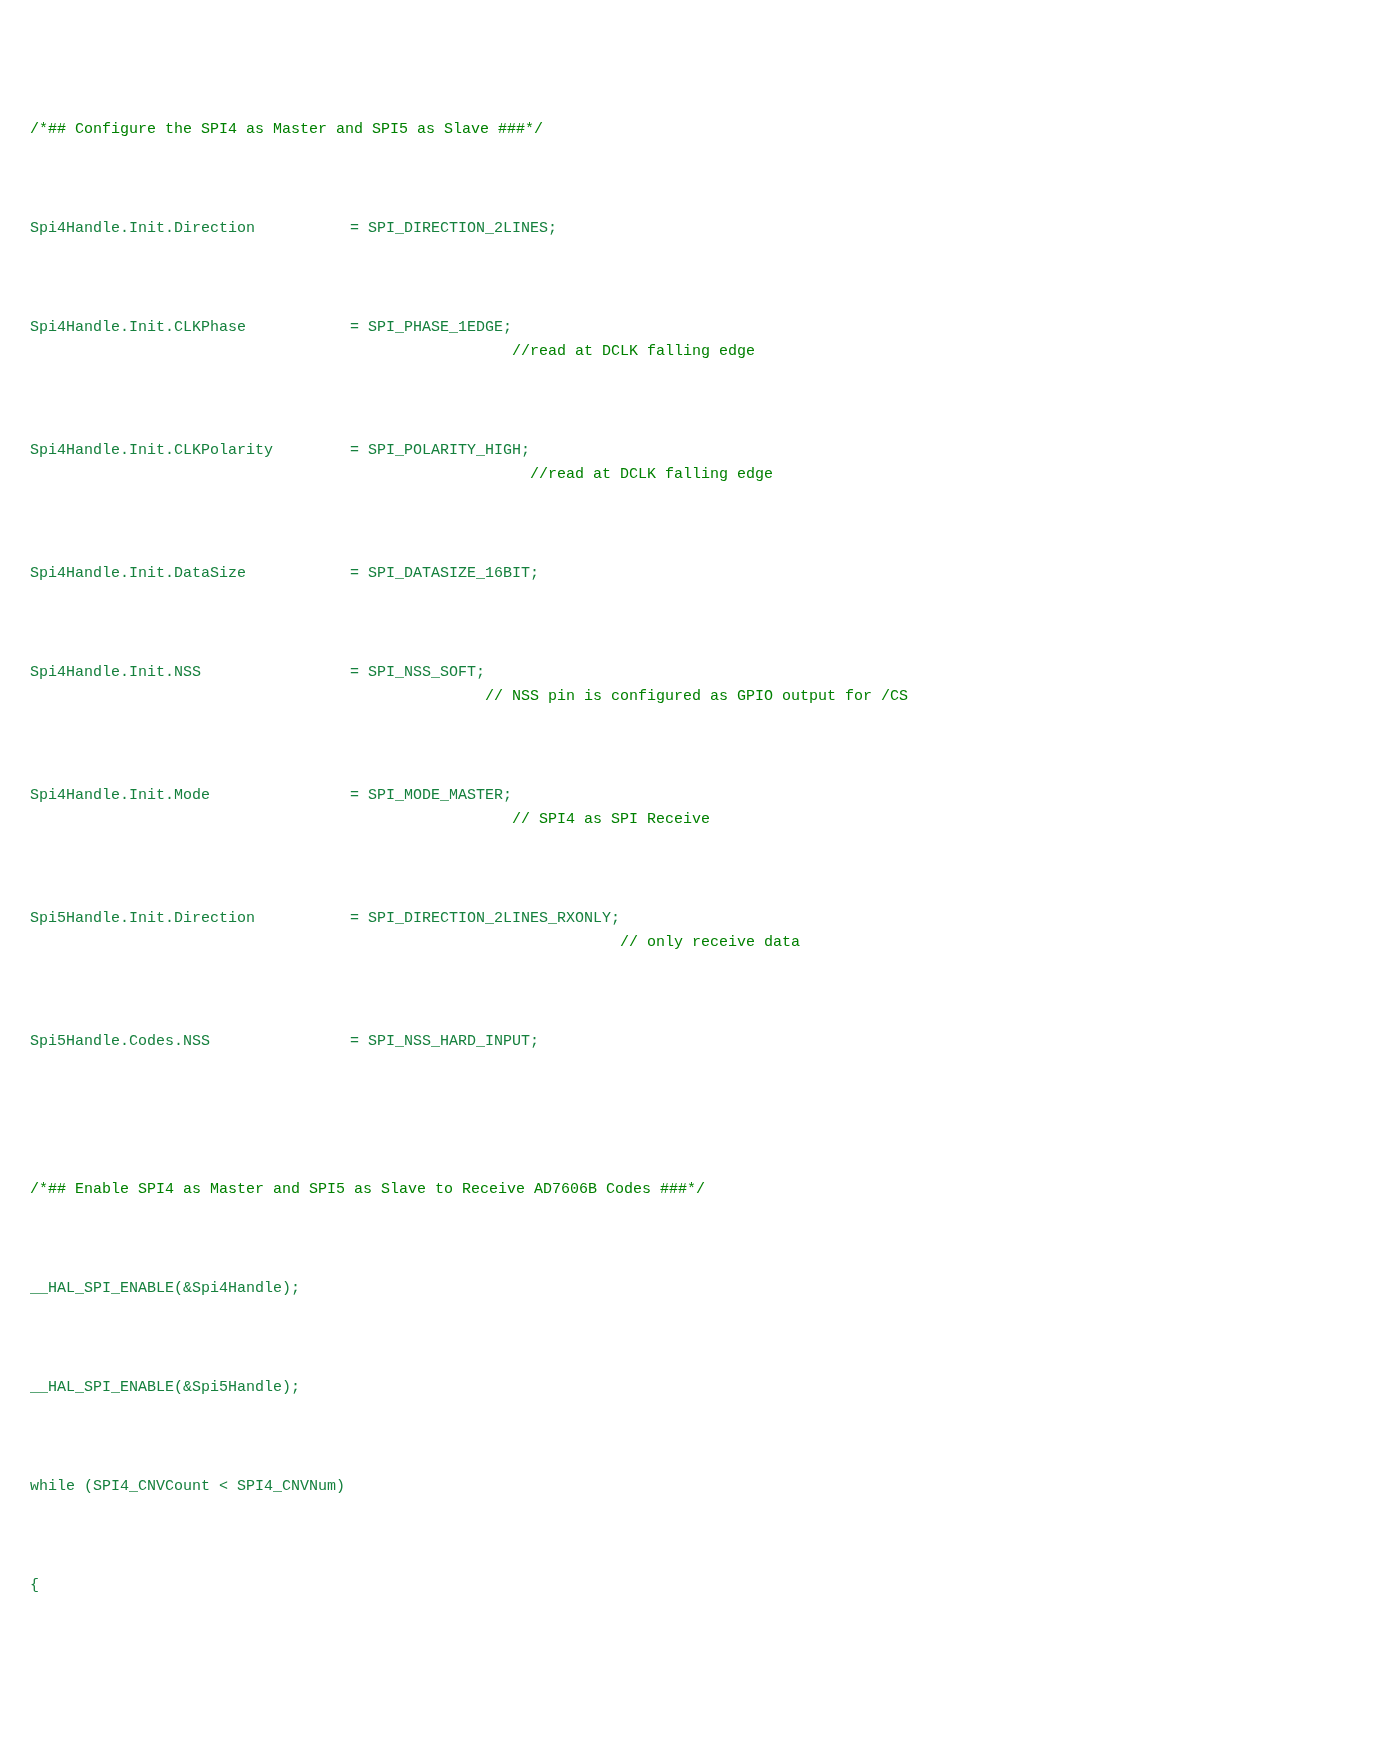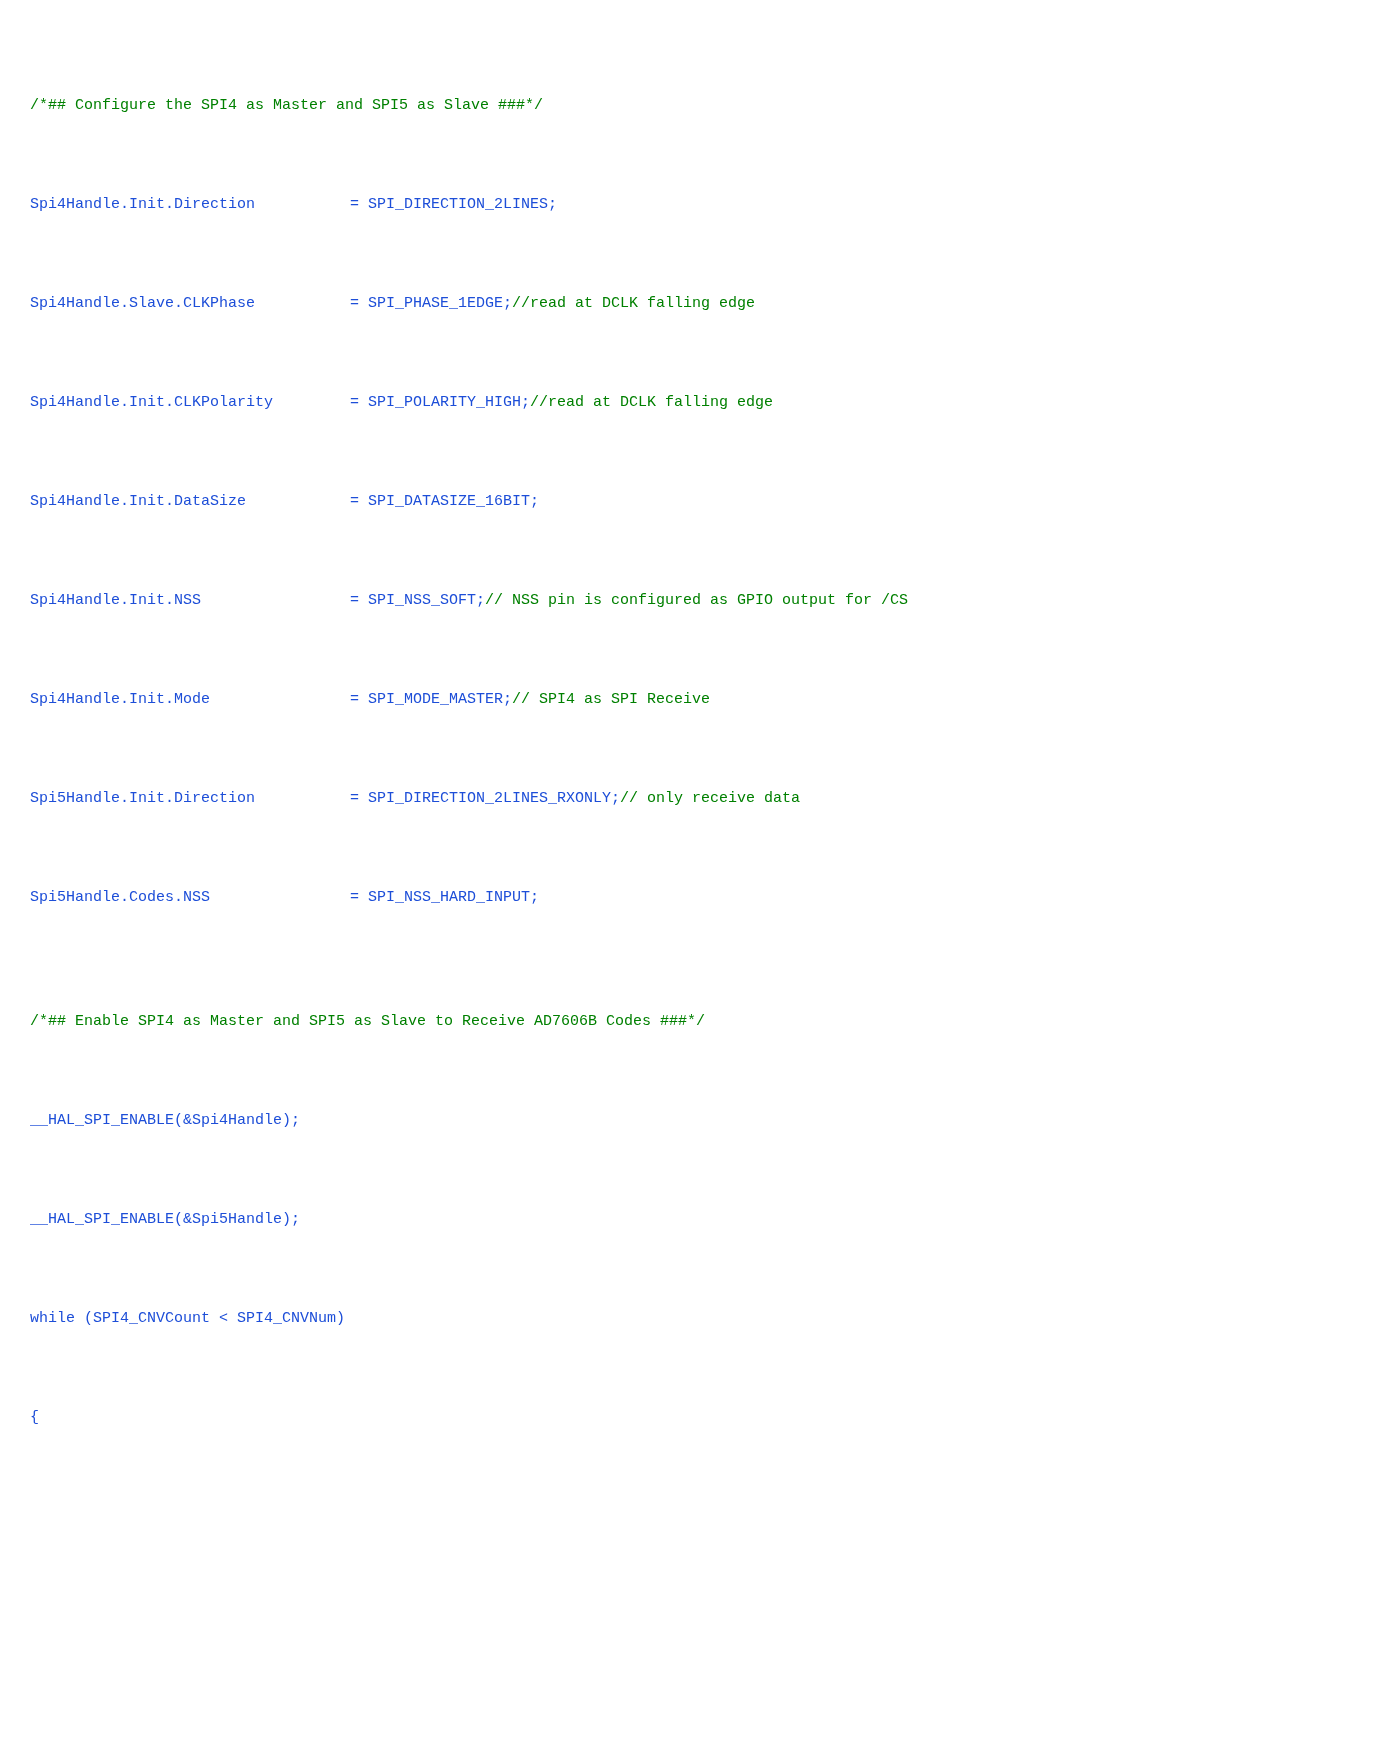--- a/index.html
+++ b/index.html
@@ -16,23 +16,24 @@
       color: #000000;
     }
     .code-block {
       white-space: pre;
       font-family: 'Courier New', Courier, monospace;
       font-size: 15px;
       line-height: 1.65;
     }
     .comment {
       color: #008000;
+      margin-top: 24px;
     }
     .code-normal {
-      color: #1d4ed8;
+      color: #15803d;
     }
     .line {
       display: flex;
       flex-wrap: nowrap;
     }
     .indent1 {
       display: inline-block;
       width: 80px;
     }
     .col-left {
@@ -48,21 +49,21 @@
   <div class="line">
     <span class="comment">/*## Configure the SPI4 as Master and SPI5 as Slave ###*/</span>
   </div>
   
   <div class="line">
     <span class="col-left code-normal">Spi4Handle.Init.Direction</span>
     <span class="code-normal">= SPI_DIRECTION_2LINES;</span>
   </div>
   
   <div class="line">
-    <span class="col-left code-normal">Spi4Handle.Slave.CLKPhase</span>
+    <span class="col-left code-normal">Spi4Handle.Init.CLKPhase</span>
     <span class="code-normal">= SPI_PHASE_1EDGE;</span><span class="comment">//read at DCLK falling edge</span>
   </div>
   
   <div class="line">
     <span class="col-left code-normal">Spi4Handle.Init.CLKPolarity</span>
     <span class="code-normal">= SPI_POLARITY_HIGH;</span><span class="comment">//read at DCLK falling edge</span>
   </div>
   
   <div class="line">
     <span class="col-left code-normal">Spi4Handle.Init.DataSize</span>

